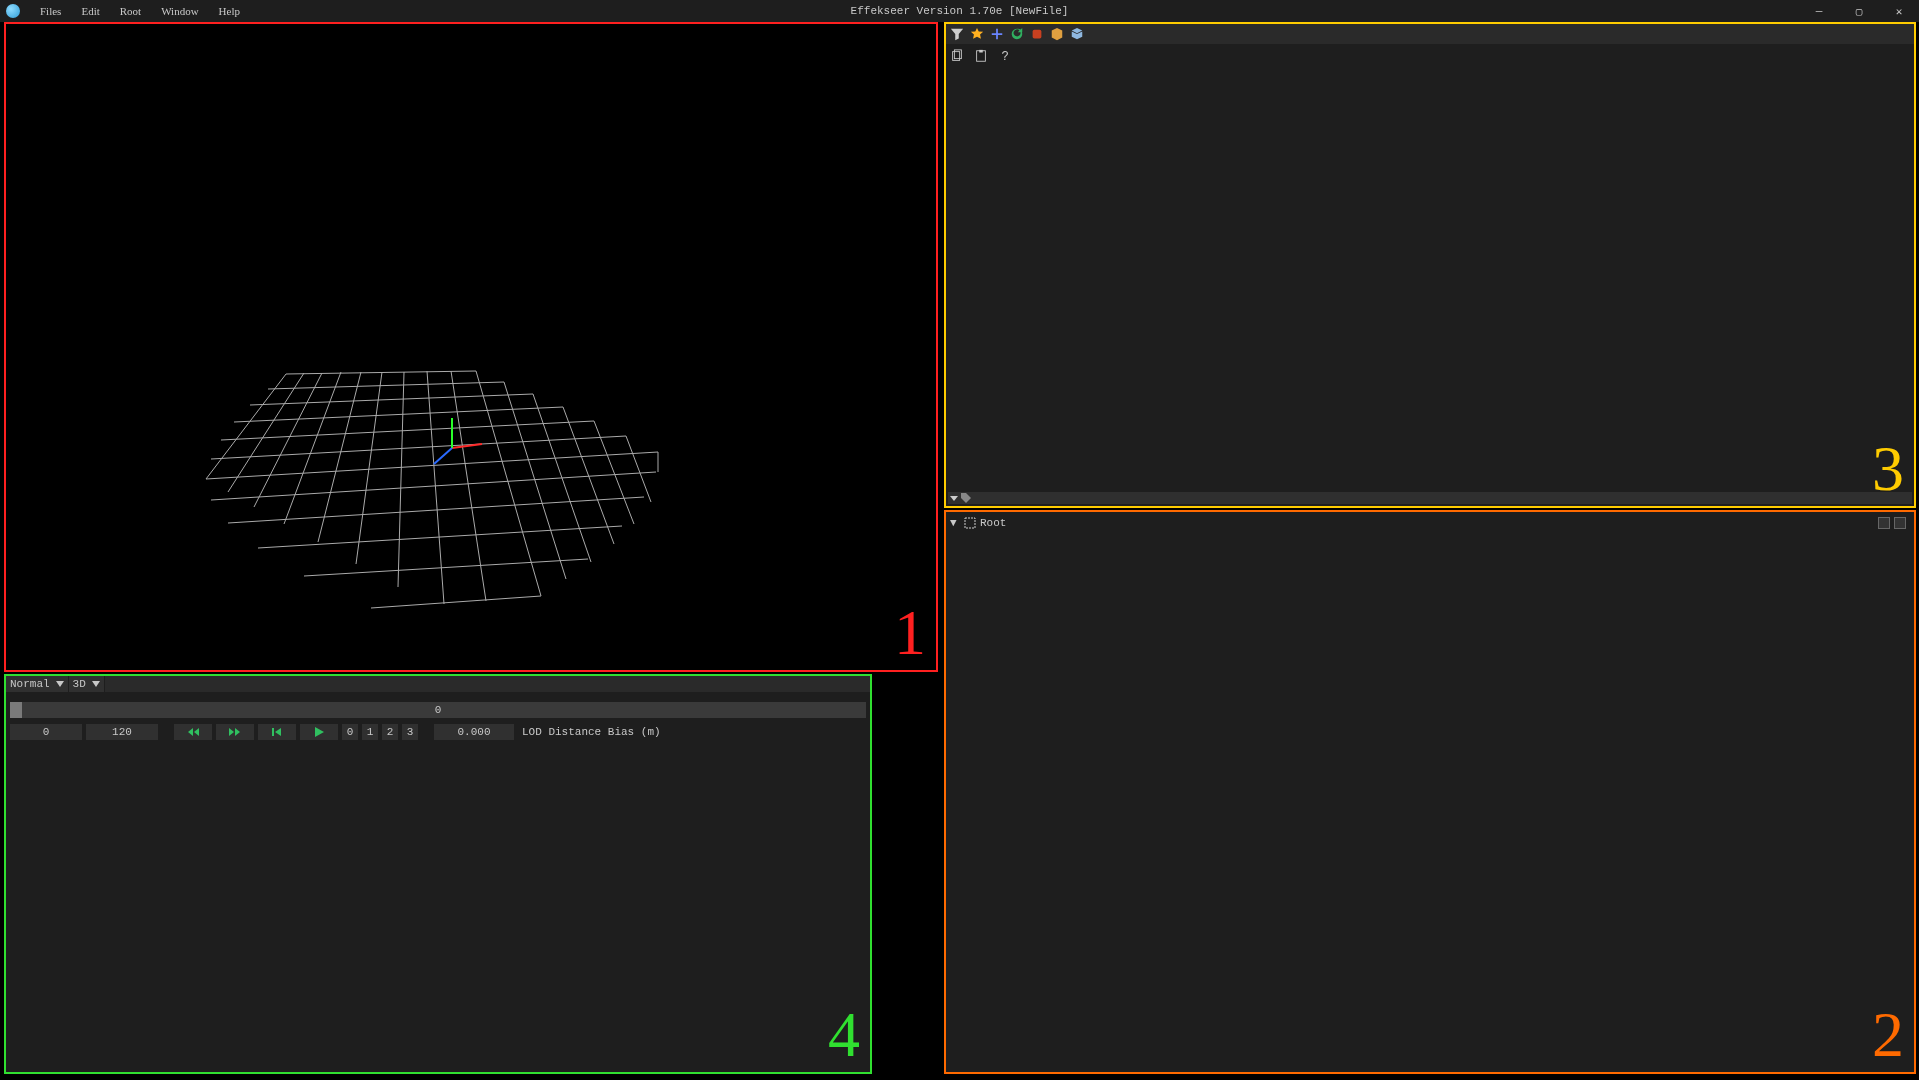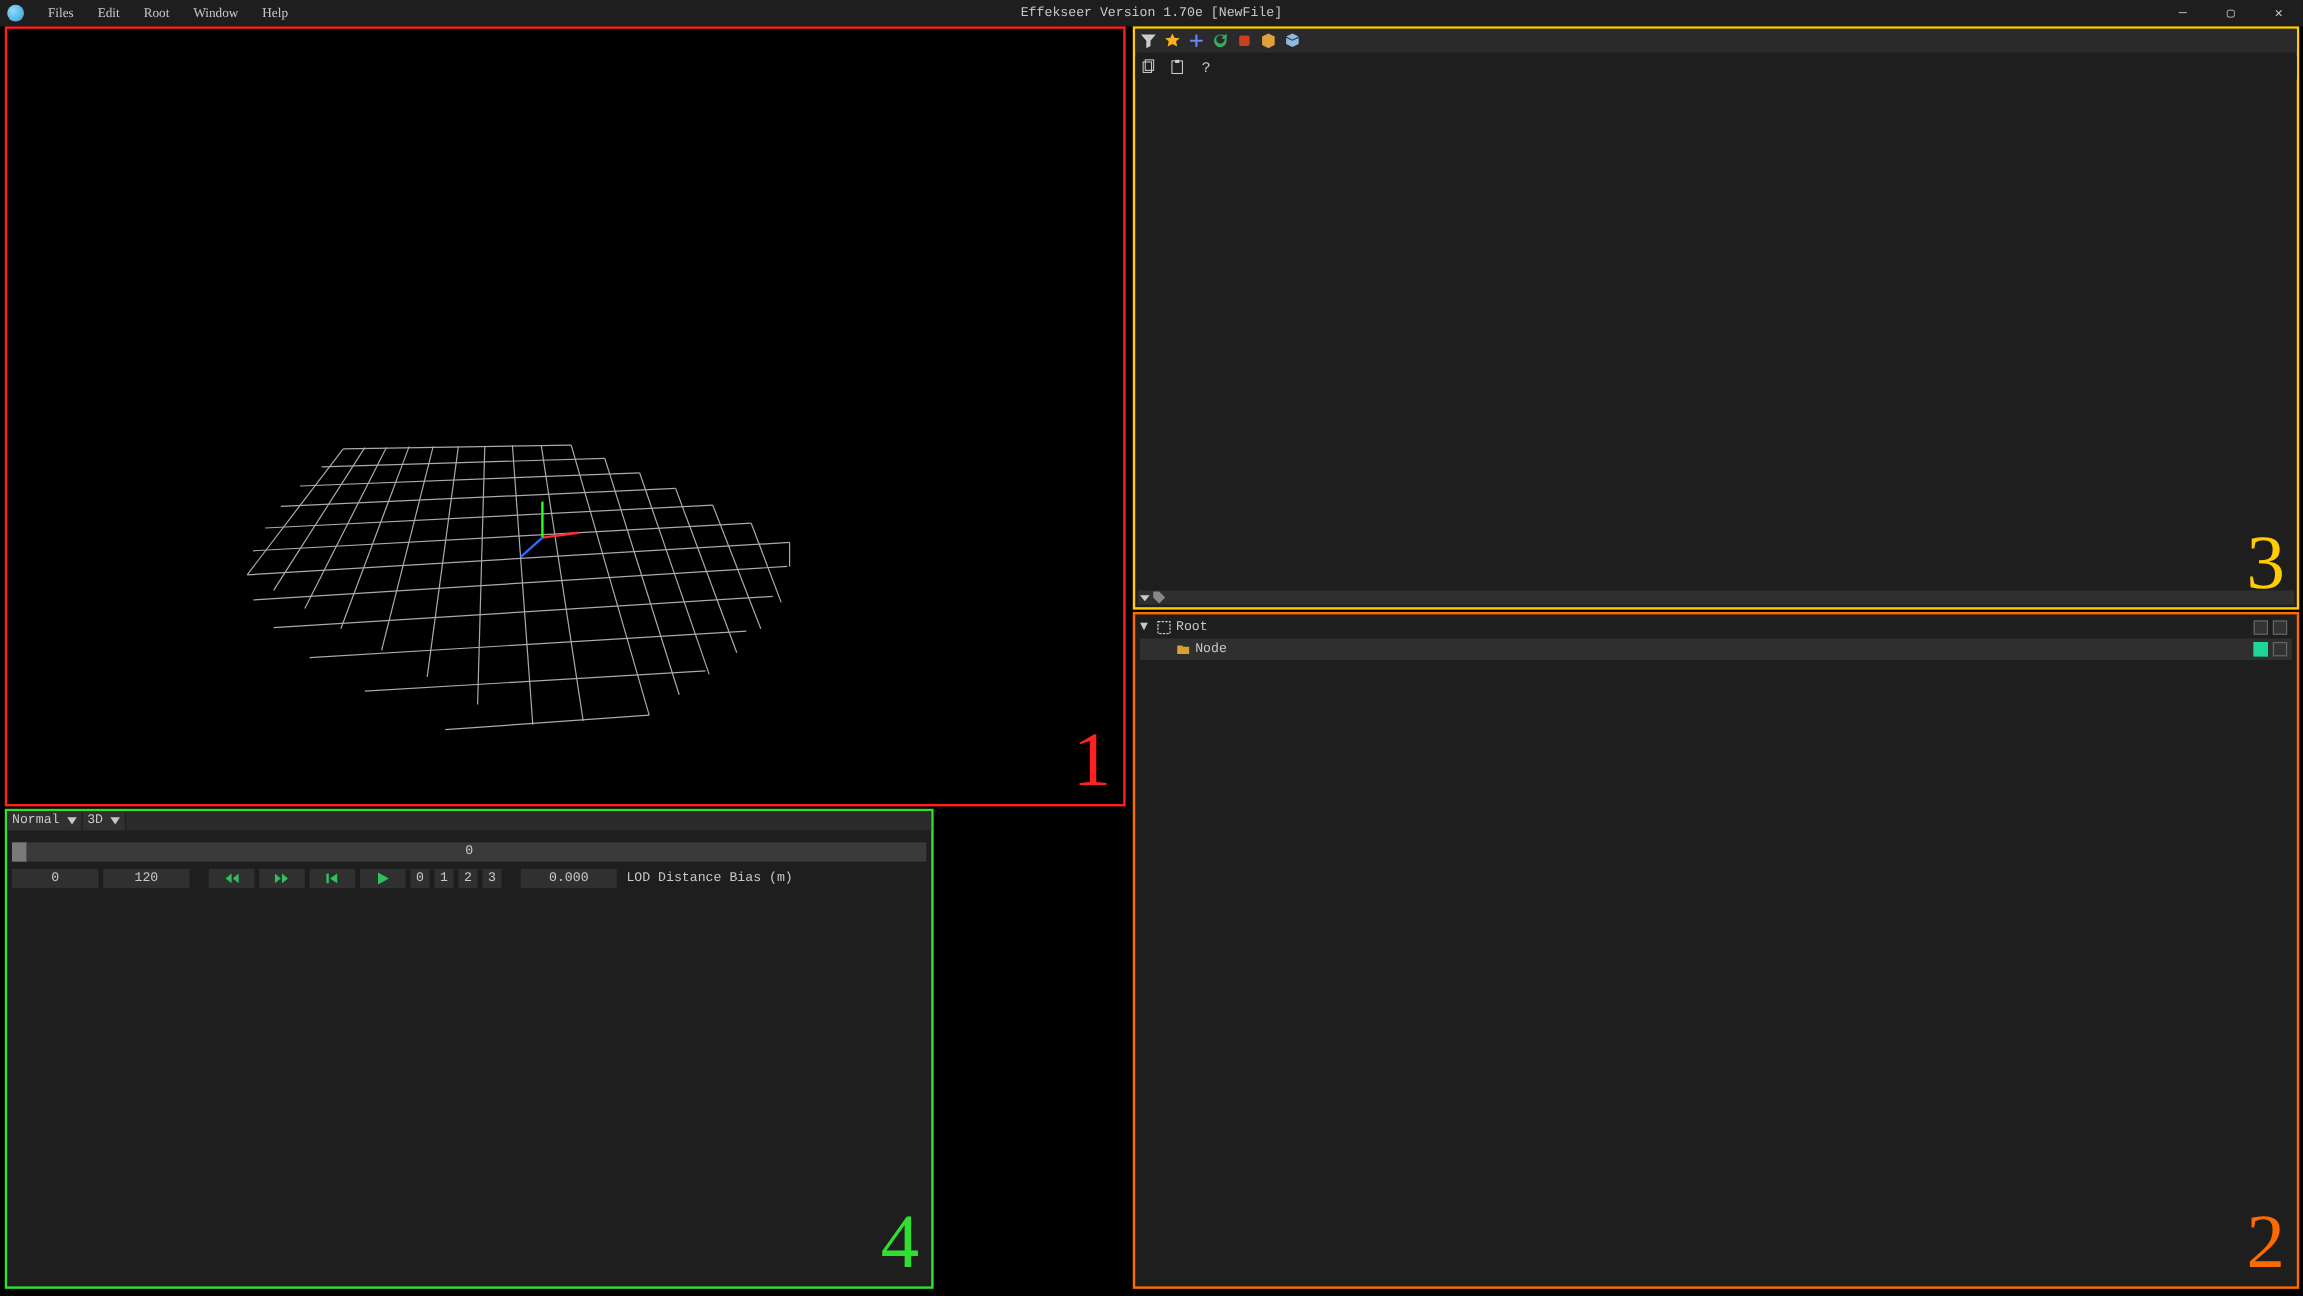--- a/index.html
+++ b/index.html
@@ -12,21 +12,21 @@
 .menubar-item { padding: 4px 10px; cursor: default; }
 .title-text { position: absolute; left: 50%; transform: translateX(-50%); color: #c8c8c8; }
 .window-controls { margin-left: auto; display: flex; }
 .win-btn { width: 40px; height: 22px; display: flex; align-items: center; justify-content: center; color: #c8c8c8; }
 
 
 .panel { position: absolute; background: #000; }
 .panel-1 { top: 22px; left: 4px; width: 934px; height: 650px; border: 2px solid #ff2020; }
 .panel-2 { top: 510px; left: 944px; width: 972px; height: 564px; border: 2px solid #ff6a00; background: #1e1e1e; }
 .panel-3 { top: 22px; left: 944px; width: 972px; height: 486px; border: 2px solid #ffcc00; background: #1e1e1e; }
-.panel-4 { top: 674px; left: 4px; width: 774px; height: 400px; border: 2px solid #30e030; background: #1e1e1e; }
+.panel-4 { top: 674px; left: 4px; width: 868px; height: 400px; border: 2px solid #30e030; background: #1e1e1e; }
 
 .panel-number { position: absolute; font-family: Georgia, serif; font-size: 64px; font-weight: normal; }
 .pn1 { bottom: 0px; right: 10px; color: #ff2020; }
 .pn2 { bottom: 0px; right: 10px; color: #ff6a00; }
 .pn3 { bottom: 0px; right: 10px; color: #ffcc00; }
 .pn4 { bottom: 0px; right: 10px; color: #30e030; }
 
 
 .viewport-svg { width: 100%; height: 100%; }
 
@@ -207,30 +207,20 @@
       <span class="tree-arrow">▼</span>
       <svg class="tree-icon" viewBox="0 0 12 12">
           <rect x="1" y="1" width="10" height="10" fill="none" stroke="#ccc" stroke-dasharray="2 1"></rect>
         </svg>
       <span class="tree-label">Root</span>
       <span class="tree-rightcons">
         <span class="right-sq"></span>
         <span class="right-sq"></span>
       </span>
     </div>
-    <div class="tree-row child">
-      <svg class="tree-icon" viewBox="0 0 12 12">
-          <path d="M1 3h4l1 1h5v6H1z" fill="#d8a030"></path>
-        </svg>
-      <span class="tree-label">Node</span>
-      <span class="tree-rightcons">
-        <span class="right-sq green"></span>
-        <span class="right-sq"></span>
-      </span>
-    </div>
   </div>
   <div class="panel-number pn2">2</div>
 </div>
 
 <div class="panel panel-4">
   <div class="p4-top">
     <div class="drop">
       <span>Normal</span>
       <span class="tri"></span>
     </div>

